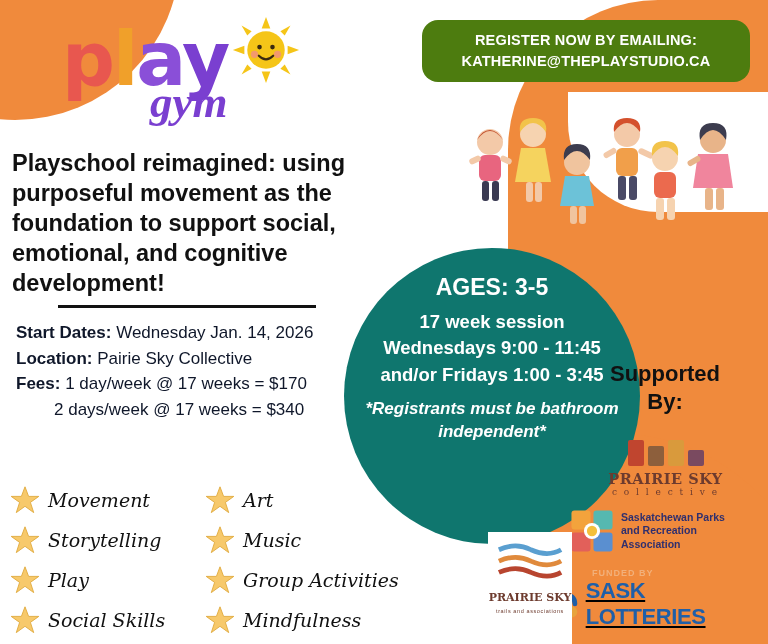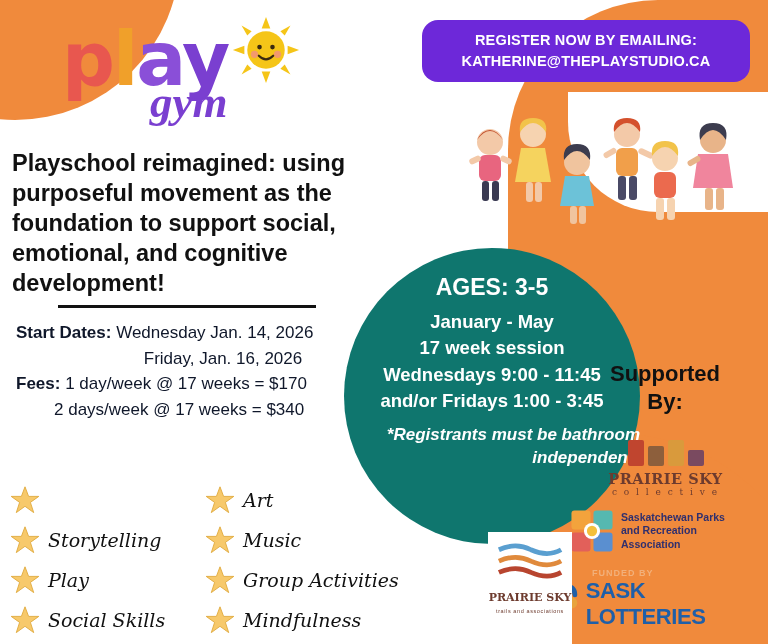--- a/index.html
+++ b/index.html
@@ -51,21 +51,21 @@
     width: 200px; height: 120px;
     background: #ffffff;
     border-radius: 0 0 0 90px;
   }
 
   
   .register-pill {
     position: absolute;
     left: 422px; top: 20px;
     width: 328px; height: 62px;
-    background: #6d28d9;
+    background: #4d7c0f;
     border-radius: 16px;
     display: flex; flex-direction: column;
     align-items: center; justify-content: center;
     color: #ffffff;
     font-weight: bold;
     font-size: 14.5px;
     letter-spacing: 0.2px;
     line-height: 1.45;
     z-index: 6;
   }
@@ -167,21 +167,21 @@
     border-radius: 50%;
     color: #ffffff;
     text-align: center;
     padding-top: 26px;
     z-index: 7;
   }
   .teal-title { font-size: 23px; font-weight: bold; margin-bottom: 8px; }
   .teal-line { font-size: 18.5px; font-weight: bold; line-height: 1.42; }
   .teal-note {
     font-style: italic; font-weight: bold;
-    font-size: 17px; line-height: 1.35; margin-top: 10px; text-align: right;
+    font-size: 17px; line-height: 1.35; margin-top: 10px;
   }
 
   
   .supported {
     position: absolute;
     right: 18px; top: 360px;
     width: 170px;
     text-align: center;
     font-size: 22px;
     font-weight: bold;
@@ -220,21 +220,21 @@
   .spra-text { font-size: 10.5px; font-weight: bold; color: #2f2f6e; line-height: 1.25; }
 
   .logo-lotteries {
     position: absolute;
     right: 10px; bottom: 14px;
     width: 210px;
     z-index: 8;
     text-align: left;
   }
   .funded { font-size: 9px; font-weight: bold; color: #f2b07a; letter-spacing: 1px; margin-left: 44px; }
-  .lot-row { display: flex; align-items: flex-start; gap: 6px; }
+  .lot-row { display: flex; align-items: center; gap: 6px; text-decoration: underline; }
   .lot-word { font-size: 22px; font-weight: bold; color: #1f5fa8; letter-spacing: -0.4px; }
 
   .logo-prairie-badge {
     position: absolute;
     left: 488px; bottom: 0px;
     width: 84px; height: 112px;
     background: #ffffff;
     z-index: 8;
     text-align: center;
     padding-top: 8px;
@@ -288,37 +288,39 @@
   </div>
 
   <div class="headline">Playschool reimagined: using purposeful movement as the foundation to support social, emotional, and cognitive development!</div>
   <div class="rule"></div>
 
   <div class="details">
     <div class="det-row">
       <b>Start Dates:</b>
       <span>Wednesday Jan. 14, 2026</span>
     </div>
-    <div class="det-row det-center">
-      <span>Friday, Jan. 16, 2026</span>
+    <div class="det-row">
+      <b>Location:</b>
+      <span>Pairie Sky Collective</span>
     </div>
     <div class="det-row">
       <b>Fees:</b>
       <span>1 day/week @ 17 weeks = $170</span>
     </div>
     <div class="det-row det-indent">
       <span>2 days/week @ 17 weeks = $340</span>
     </div>
   </div>
 
   <div class="stars">
     <div class="star-item">
       <svg class="star-glyph" viewBox="0 0 100 100">
           <polygon points="50,6 62,38 96,38 68,58 79,92 50,71 21,92 32,58 4,38 38,38" fill="#f7c96b" stroke="#e0a93c" stroke-width="3"></polygon>
         </svg>
+      <span>Movement</span>
     </div>
     <div class="star-item">
       <svg class="star-glyph" viewBox="0 0 100 100">
           <polygon points="50,6 62,38 96,38 68,58 79,92 50,71 21,92 32,58 4,38 38,38" fill="#f7c96b" stroke="#e0a93c" stroke-width="3"></polygon>
         </svg>
       <span>Art</span>
     </div>
     <div class="star-item">
       <svg class="star-glyph" viewBox="0 0 100 100">
           <polygon points="50,6 62,38 96,38 68,58 79,92 50,71 21,92 32,58 4,38 38,38" fill="#f7c96b" stroke="#e0a93c" stroke-width="3"></polygon>
@@ -408,21 +410,20 @@
       <path d="M245 30 q13 -20 26 0 q3 -17 -13 -17 q-16 0 -13 17z" fill="#3c3c4e"></path>
       <path d="M243 44 h30 l5 34 h-40z" fill="#f0859d"></path>
       <rect x="250" y="78" width="8" height="22" rx="3" fill="#e8b489"></rect>
       <rect x="261" y="78" width="8" height="22" rx="3" fill="#e8b489"></rect>
       <rect x="232" y="48" width="14" height="6" rx="3" fill="#e8b489" transform="rotate(-30 239 51)"></rect>
     </g>
   </svg>
 
   <div class="teal-circle">
     <div class="teal-title">AGES: 3-5</div>
-    <div class="teal-line">January - May</div>
     <div class="teal-line">17 week session</div>
     <div class="teal-line">Wednesdays 9:00 - 11:45</div>
     <div class="teal-line">and/or Fridays 1:00 - 3:45</div>
     <div class="teal-note">*Registrants must be bathroom independent*</div>
   </div>
 
   <div class="supported">
     <div>Supported</div>
     <div>By:</div>
   </div>

